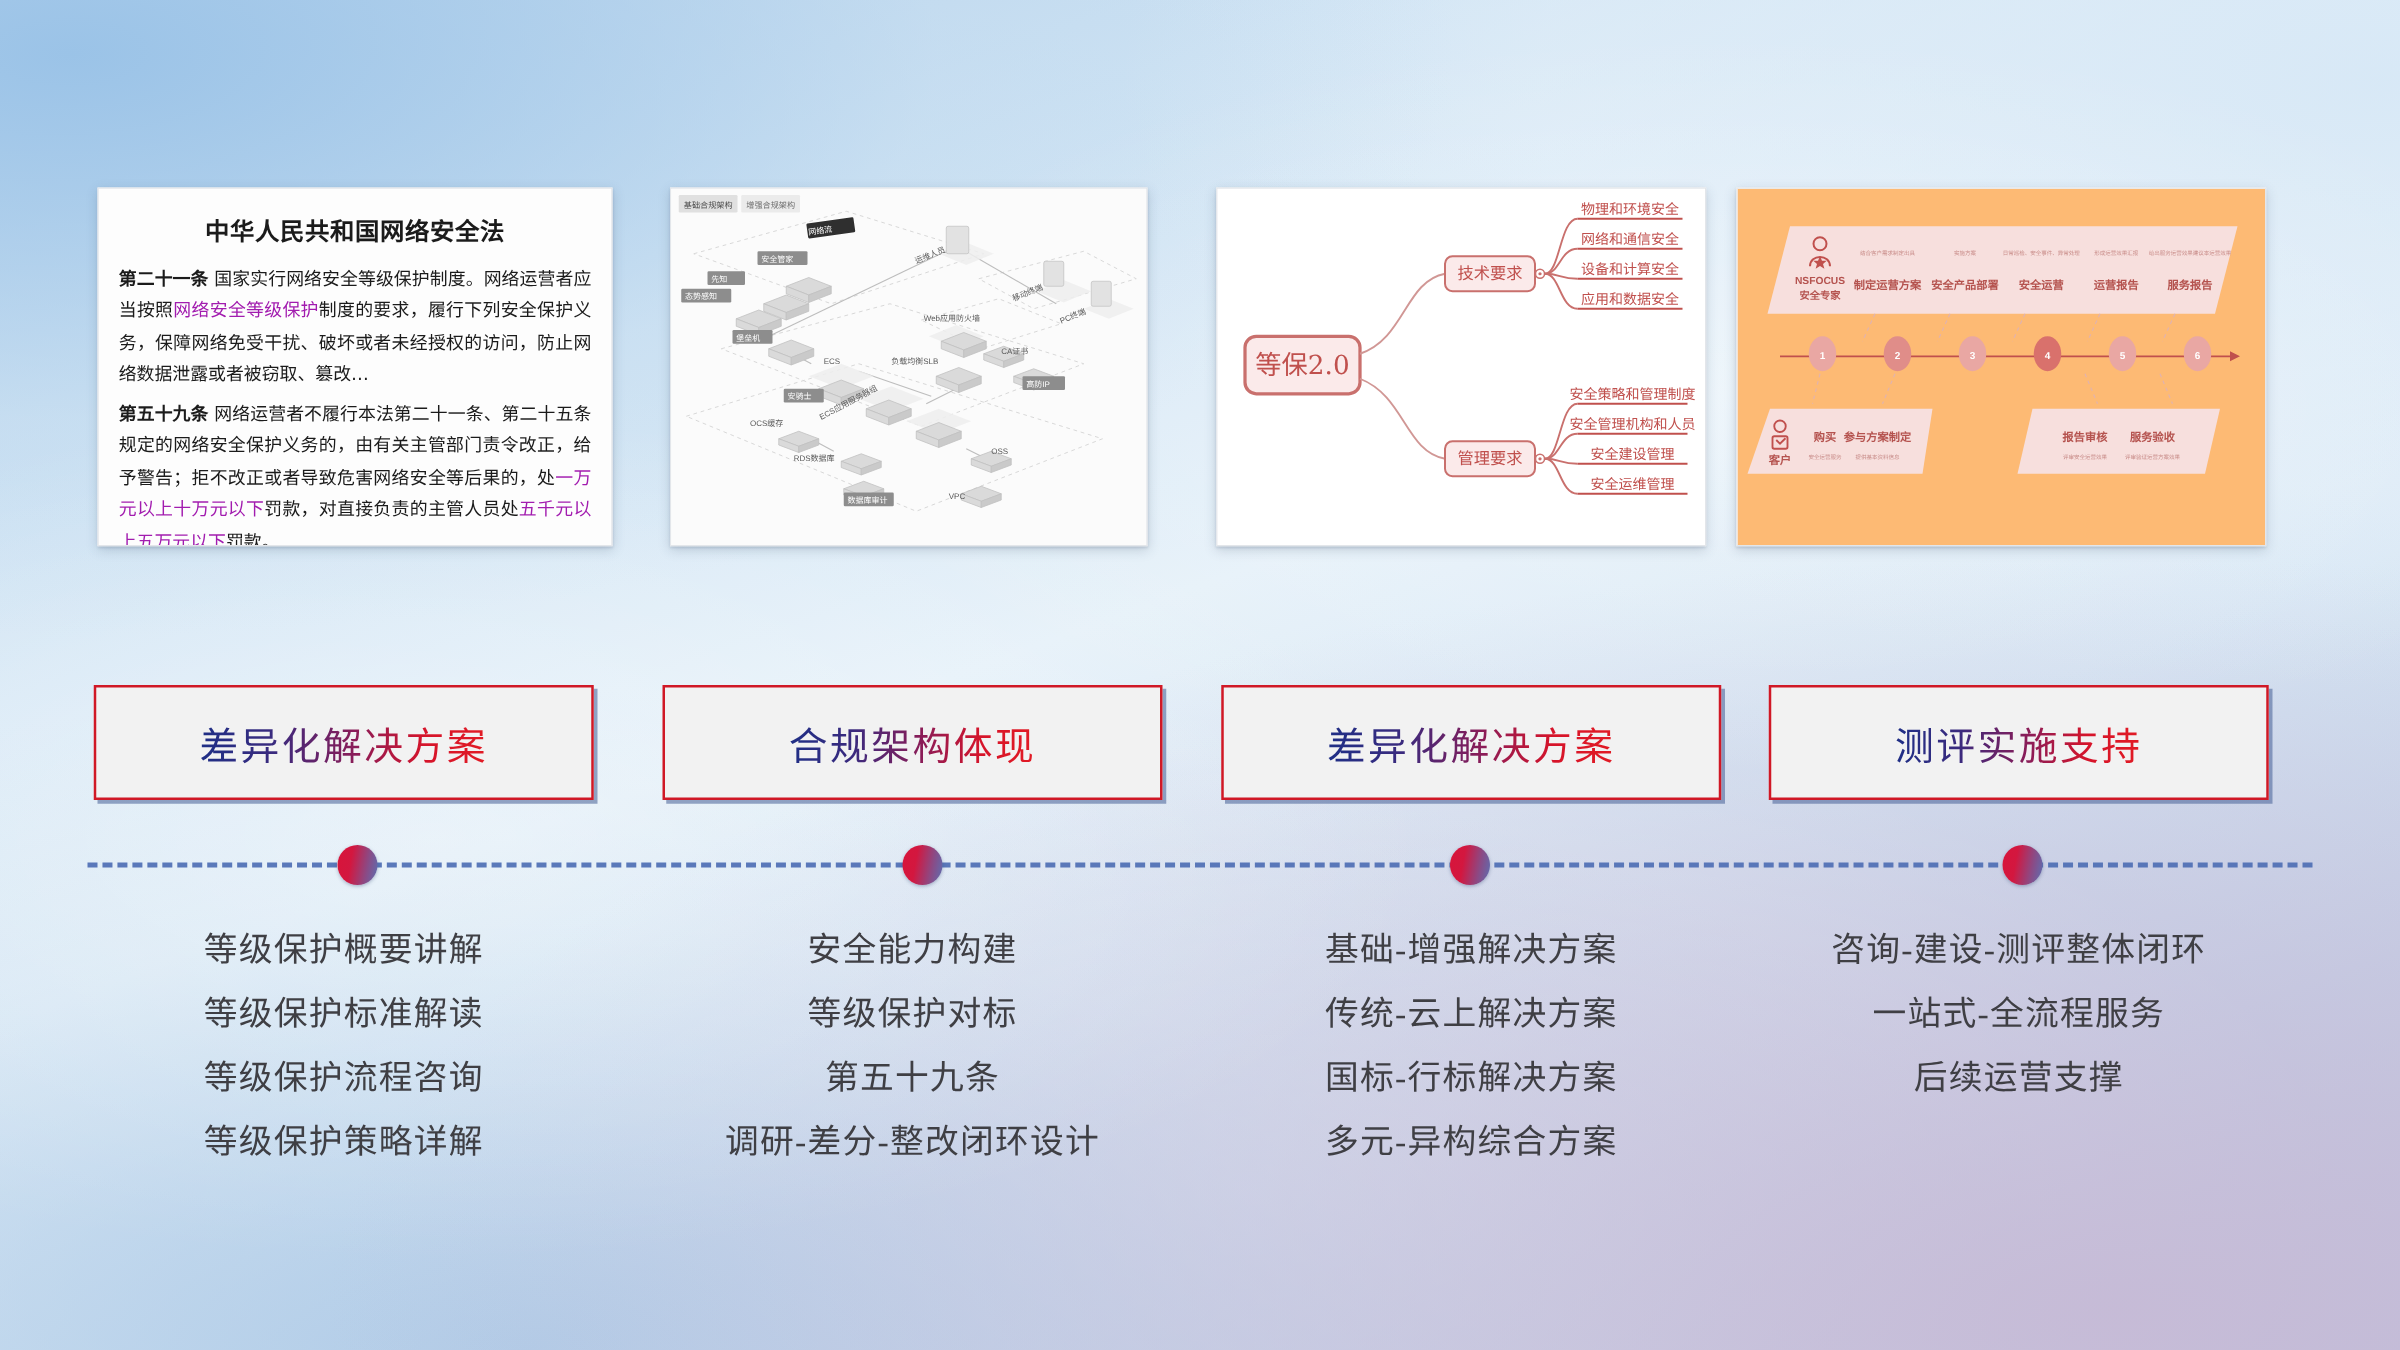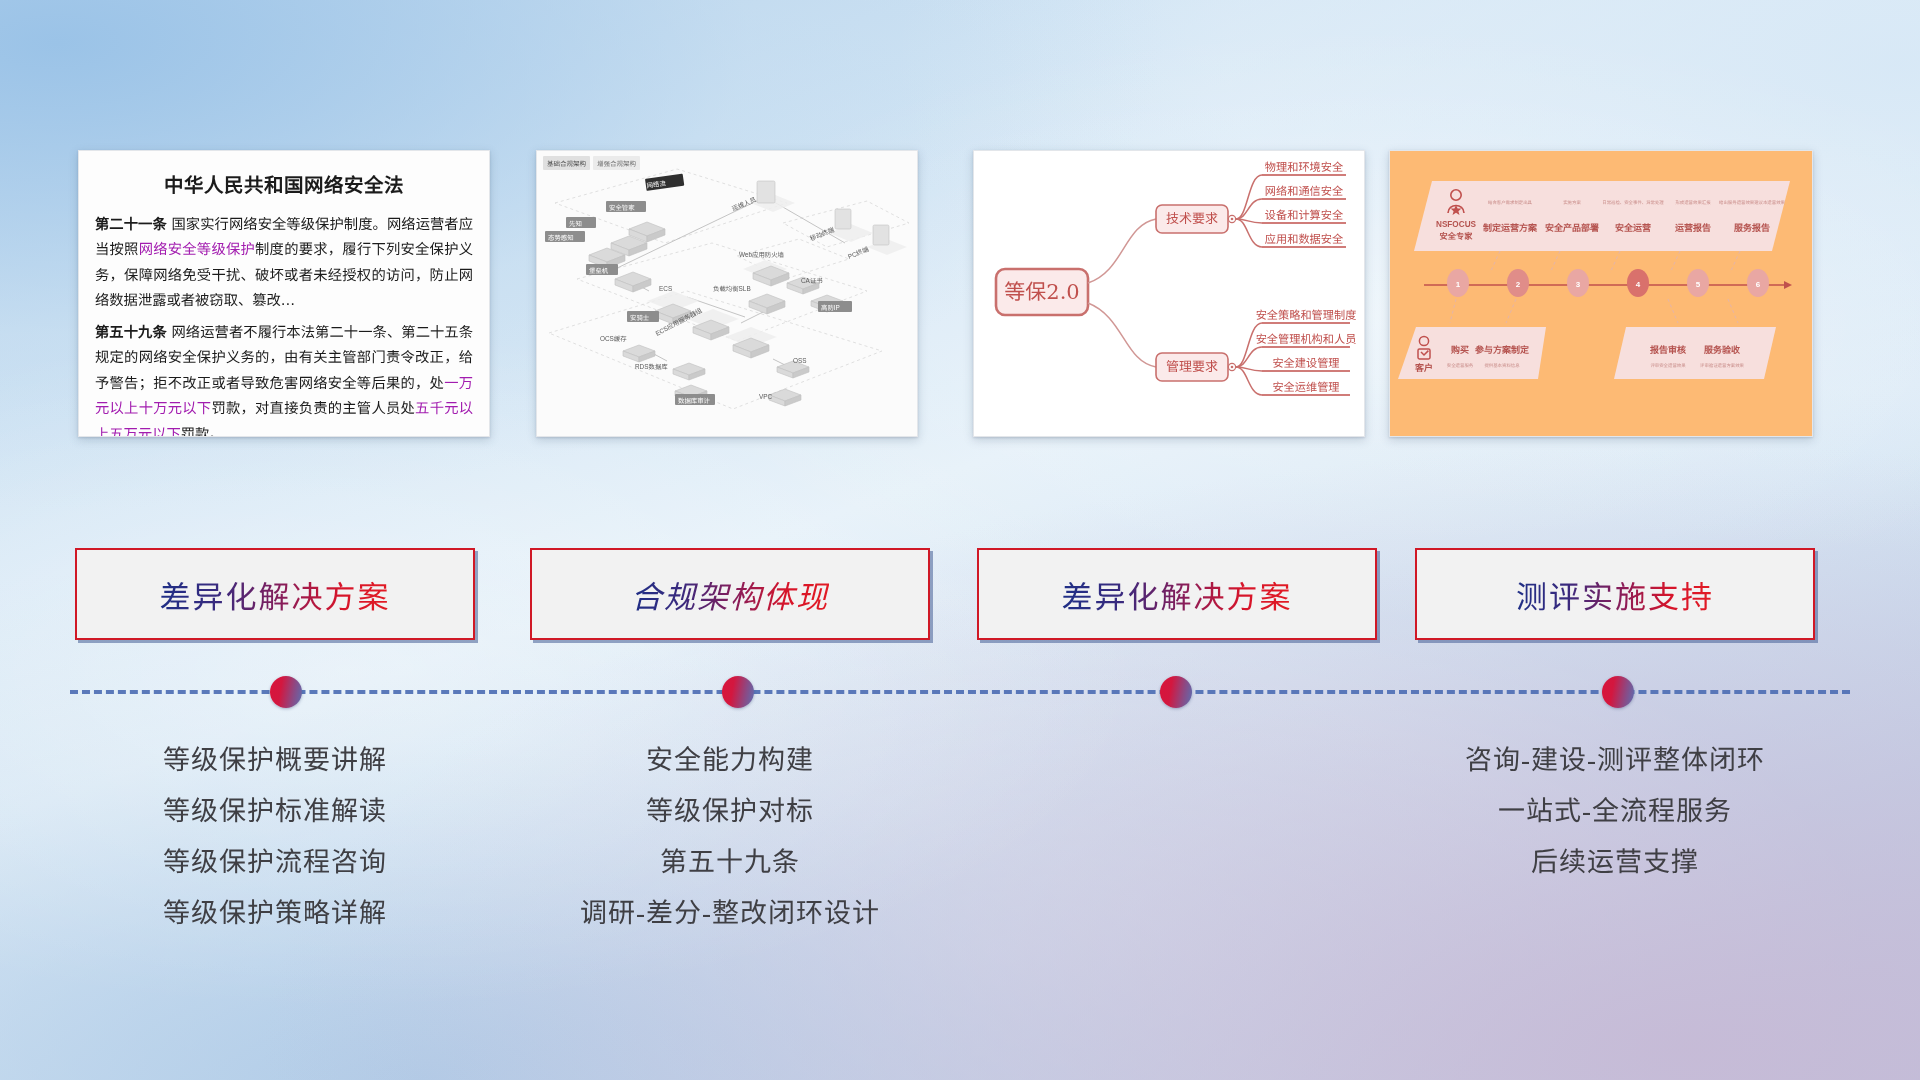--- a/index.html
+++ b/index.html
@@ -82,21 +82,21 @@
     box-shadow:3px 3px 0 0 rgba(70,95,150,0.55);
     display:flex;align-items:center;justify-content:center;
   }
   .head-txt{
     font-family:"DejaVu Sans","Liberation Sans",sans-serif;
     font-size:31px;font-weight:500;letter-spacing:2px;white-space:nowrap;
     background:linear-gradient(90deg,#1f2f86 0%,#3a2a7e 26%,#8e1c56 55%,#d6142a 78%,#e21b24 100%);
     -webkit-background-clip:text;background-clip:text;color:transparent;
   }
   .h1{left:75px;width:400px;}
-  .h2{left:530px;width:400px;font-style:italic;}
+  .h2{left:530px;width:400px;}
   .h3{left:977px;width:400px;}
   .h4{left:1415px;width:400px;}
 
   
   .timeline{position:absolute;top:690px;left:70px;width:1780px;height:4px;}
   .dashline{position:absolute;top:0;left:0;width:100%;height:0;
             border-top:4px dashed #4f6fb5;opacity:.92;}
   .dot{position:absolute;top:-14px;width:32px;height:32px;border-radius:50%;
        background:linear-gradient(100deg,#d8143a 0%,#d3173f 34%,#8a4b86 72%,#5b6fb2 100%);
        box-shadow:0 1px 3px rgba(40,60,110,.35);}
@@ -442,20 +442,26 @@
       <div>等级保护标准解读</div>
       <div>等级保护流程咨询</div>
       <div>等级保护策略详解</div>
     </div>
     <div class="list l2">
       <div>安全能力构建</div>
       <div>等级保护对标</div>
       <div>第五十九条</div>
       <div>调研-差分-整改闭环设计</div>
     </div>
+    <div class="list l3">
+      <div>基础-增强解决方案</div>
+      <div>传统-云上解决方案</div>
+      <div>国标-行标解决方案</div>
+      <div>多元-异构综合方案</div>
+    </div>
     <div class="list l4">
       <div>咨询-建设-测评整体闭环</div>
       <div>一站式-全流程服务</div>
       <div>后续运营支撑</div>
     </div>
   </div>
 
 </div>
 
 </body></html>

